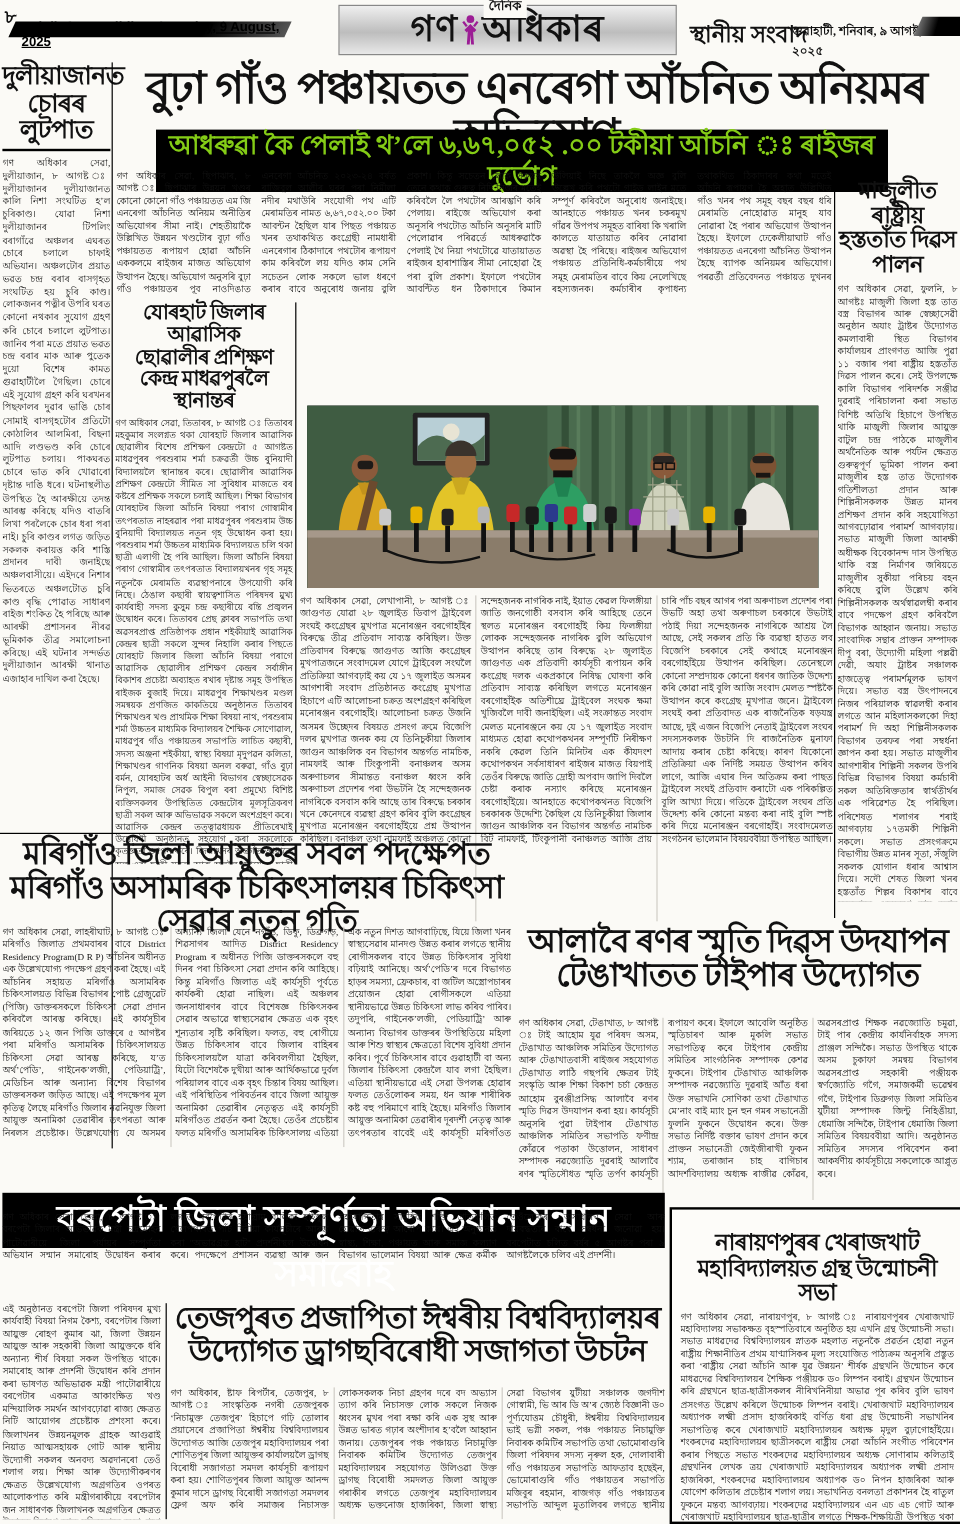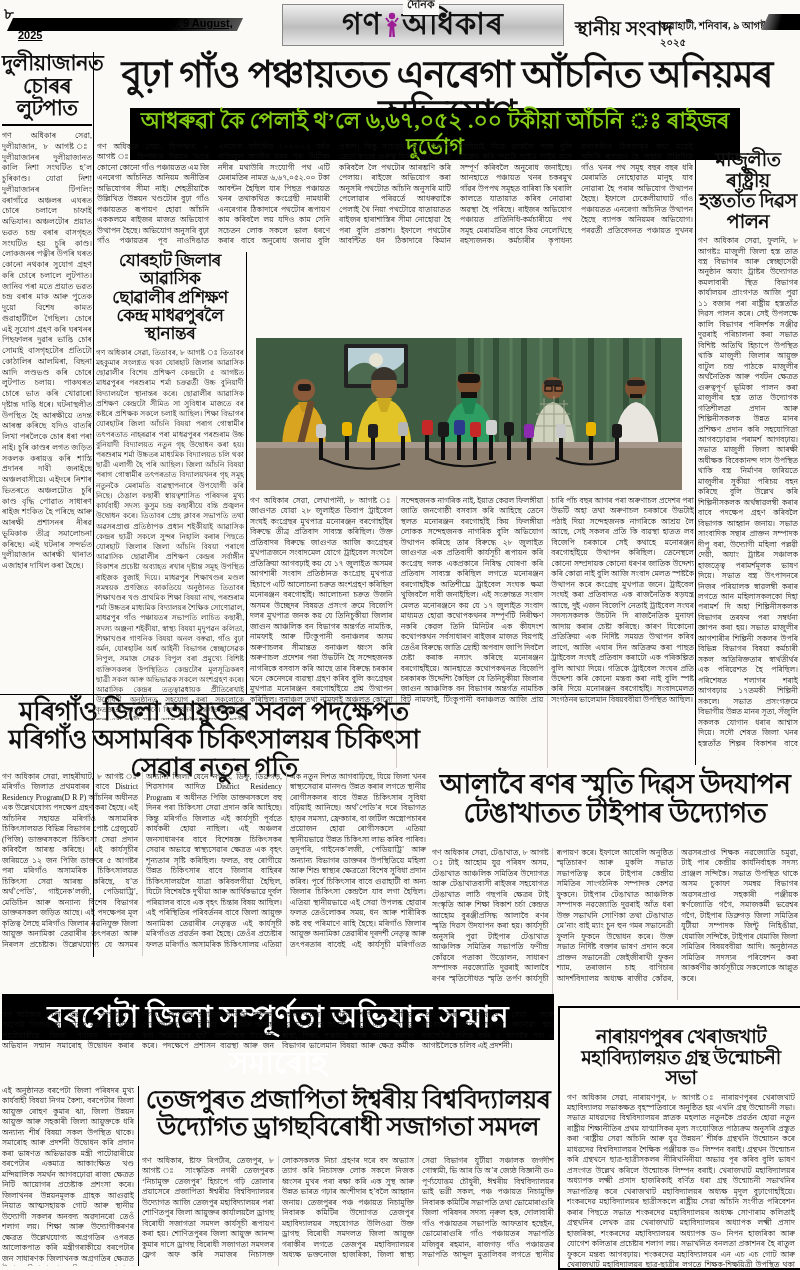--- a/index.html
+++ b/index.html
@@ -179,21 +179,21 @@
   </div>
   <div class="abs bt cols3" style="left:432px;top:848px;width:366px;height:152px;overflow:hidden;">গণ অধিকাৰ সেৱা, টেঙাখাত, ৮ আগষ্ট ঃ টাই আহোম যুৱ পৰিষদ অসম, টেঙাখাত আঞ্চলিক সমিতিৰ উদ্যোগত আৰু টেঙাখাতবাসী ৰাইজৰ সহযোগত টেঙাখাত লাঠি গছপৰি ক্ষেত্ৰৰ টাই সংস্কৃতি আৰু শিক্ষা বিকাশ চৰ্চা কেন্দ্ৰত আহোম বুৰঞ্জীপ্ৰসিদ্ধ আলাবৈ ৰণৰ স্মৃতি দিৱস উদযাপন কৰা হয়। কাৰ্যসূচী অনুসৰি পুৱা টাইপাৰ টেঙাখাত আঞ্চলিক সমিতিৰ সভাপতি ফণীন্দ্ৰ কোঁৱৰে পতাকা উত্তোলন, সাধাৰণ সম্পাদক নৱজ্যোতি দুৱৰাই আলাবৈ ৰণৰ স্মৃতিসৌধত স্মৃতি তৰ্পণ কাৰ্যসূচী ৰূপায়ণ কৰে। ইফালে আবেলি অনুষ্ঠিত স্মৃতিচাৰণ আৰু মুকলি সভাত সভাপতিত্ব কৰে টাইপাৰ কেন্দ্ৰীয় সমিতিৰ সাংগঠনিক সম্পাদক কেশৱ ফুকনে। টাইপাৰ টেঙাখাত আঞ্চলিক সম্পাদক নৱজ্যোতি দুৱৰাই আঁত ধৰা উক্ত সভাখনি সোণিকা তথা টেঙাখাত মে’নাং বাই ম্যাং চুন হুন গমৰ সভানেত্ৰী ফুলনি ফুকনে উদ্বোধন কৰে। উক্ত সভাত নিৰ্দিষ্ট বক্তাৰ ভাষণ প্ৰদান কৰে প্ৰাক্তন সভানেত্ৰী জেইজীৰাখী ফুকন শ্যাম, তৰাজান চাহ বাগিচাৰ আদৰ্শবিদ্যালয় অধ্যক্ষ ৰাজীৱ কোঁৱৰ, অৱসৰপ্ৰাপ্ত শিক্ষক নৱজ্যোতি চমুৱা, টাই পাৰ কেন্দ্ৰীয় কাৰ্যনিৰ্বাহক সদস্য প্ৰাঞ্জল সন্দিকৈ। সভাত উপস্থিত থাকে অসম চুকাফা সমন্বয় বিভাগৰ অৱসৰপ্ৰাপ্ত সহকাৰী পঞ্জীয়ক স্বৰ্ণজ্যোতি গগৈ, সমাজকৰ্মী ভৱেশ্বৰ গগৈ, টাইপাৰ ডিব্ৰুগড় জিলা সমিতিৰ যুটীয়া সম্পাদক জিন্টু নিহিঙীয়া, ধেমাজি সন্দিকৈ, টাইপাৰ ধেমাজি জিলা সমিতিৰ বিষয়ববীয়া আদি। অনুষ্ঠানত সমিতিৰ সদস্যৰ পৰিবেশন কৰা আকৰ্ষণীয় কাৰ্যসূচীয়ে সকলোকে আপ্লুত কৰে।</div>
 
   <div class="abs banner" style="left:2px;top:958px;width:552px;height:46px;font-size:30px;line-height:46px;">বৰপেটা জিলা সম্পূৰ্ণতা অভিযান সন্মান সমাৰোহ</div>
   <div class="abs bt cols4" style="left:2px;top:1010px;width:552px;height:72px;overflow:hidden;">গণ অধিকাৰ সেৱা, ভেল্লা, ৮ আগষ্ট ঃ বৰপেটা জিলাৰ অভিভাৱক মন্ত্ৰী চন্দ্ৰমোহন পাটোৱাৰীয়ে জিলা পৰ্যায়ৰ সম্পূৰ্ণতা অভিযান সন্মান সমাৰোহ উদ্বোধন কৰাৰ লগতে বৰপেটাৰ হয়াগ্ৰাম বালিকা হাইস্কুল খেলপথাৰত পাঁচ দিনীয়া কাৰ্যসূচীৰে আৰম্ভ কৰা ''অভাৱগ্ৰস্ত হাট'' প্ৰদৰ্শনীস্থল উদ্বোধন কৰে। পদক্ষেপে প্ৰশাসন ব্যৱস্থা আৰু জন সহযোগিতাৰ সামূহিক শক্তি প্ৰতিফলিত হোৱাত গুৰুত্ব আৰোপ কৰে। এই অনুষ্ঠানত স্বাস্থ্য, শিক্ষা, পঞ্চায়ত আৰু সমাজ কল্যাণ বিভাগৰ ভালেমান বিষয়া আৰু ক্ষেত্ৰ কৰ্মীক তেওঁলোকৰ অসাধাৰণ সেৱা আৰু দায়বদ্ধতাৰ বাবে সম্বৰ্ধনা জনোৱা হয়। বৰপেটাত চলিত বৰ্ষৰ ৫ আগষ্টৰ পৰা ৯ আগষ্টলৈকে চলিব এই প্ৰদৰ্শনী।</div>
   <div class="abs bt" style="left:2px;top:1086px;width:132px;height:180px;overflow:hidden;">এই অনুষ্ঠানত বৰপেটা জিলা পৰিষদৰ মুখ্য কাৰ্যবাহী বিষয়া নিগম কৈশ্য, বৰপেটাৰ জিলা আয়ুক্ত ৰোহণ কুমাৰ ঝা, জিলা উন্নয়ন আয়ুক্ত আৰু সহকাৰী জিলা আয়ুক্তকে ধৰি অন্যান্য শীৰ্ষ বিষয়া সকল উপস্থিত থাকে। সমাৰোহ আৰু প্ৰদৰ্শনী উদ্বোধন কৰি প্ৰদান কৰা ভাষণত অভিভাৱক মন্ত্ৰী পাটোৱাৰীয়ে বৰপেটাৰ একমাত্ৰ আকাংক্ষিত খণ্ড মন্দিয়ালিক সমৰ্থন আগবঢ়োৱা ৰাজ্য ক্ষেত্ৰত নিটি আয়োগৰ প্ৰচেষ্টাক প্ৰশংসা কৰে। জিলাখনৰ উন্নয়নমূলক গ্ৰাহক আগুৱাই নিয়াত আত্মসহায়ক গোট আৰু স্থানীয় উদ্যোগী সকলৰ অনবদ্য অৱদানৰো তেওঁ শলাগ লয়। শিক্ষা আৰু উদ্যোগীকৰণৰ ক্ষেত্ৰত উল্লেখযোগ্য অগ্ৰগতিৰ ওপৰত আলোকপাত কৰি মন্ত্ৰীগৰাকীয়ে বৰপেটাৰ জন সাধাৰণক জিলাখনক অগ্ৰগতিৰ ক্ষেত্ৰত উদ্ভাৱক হিচাপে আৰু সক্ৰিয়ভাৱে অংশ গ্ৰহণ কৰিবলৈ আহ্বান জনায়। অনুষ্ঠানত জিলা উপায়ুক্তই বিভিন্ন খণ্ড আৰু বিভাগীয় কৰ্মকৰ্তাৰ লগতে সমাজৰ সদস্য সকলৰ দলীয় কাম-কাজৰ প্ৰশংসা কৰি এনে</div>
   <div class="abs rule" style="left:138px;top:1086px;width:1px;height:180px;"></div>
 
   <div class="abs hl" style="left:142px;top:1086px;width:412px;font-size:25px;">
     <div>তেজপুৰত প্ৰজাপিতা ঈশ্বৰীয় বিশ্ববিদ্যালয়ৰ</div>
-    <div>উদ্যোগত ড্ৰাগছবিৰোধী সজাগতা সমদল</div>
+    <div>উদ্যোগত ড্ৰাগছবিৰোধী সজাগতা উচটন</div>
   </div>
   <div class="abs bt cols3" style="left:142px;top:1156px;width:412px;height:110px;overflow:hidden;">গণ অধিকাৰ, ষ্টাফ ৰিপৰ্টাৰ, তেজপুৰ, ৮ আগষ্ট ঃ সাংস্কৃতিক নগৰী তেজপুৰক ‘নিচামুক্ত তেজপুৰ’ হিচাপে গঢ়ি তোলাৰ প্ৰয়াসেৰে প্ৰজাপিতা ঈশ্বৰীয় বিশ্ববিদ্যালয়ৰ উদ্যোগত আজি তেজপুৰ মহাবিদ্যালয়ৰ পৰা শোণিতপুৰ জিলা আয়ুক্তৰ কাৰ্যালয়লৈ ড্ৰাগছ বিৰোধী সজাগতা সমদল কাৰ্যসূচী ৰূপায়ণ কৰা হয়। শোণিতপুৰৰ জিলা আয়ুক্ত আনন্দ কুমাৰ দাসে ড্ৰাগছ বিৰোধী সজাগতা সমদলৰ ফ্লেগ অফ কৰি সমাজৰ নিচাসক্ত লোকসকলক নিচা গ্ৰহণৰ দৰে বদ অভ্যাস ত্যাগ কৰি নিচাসক্ত লোক সকলে নিজক ধ্বংসৰ মুখৰ পৰা ৰক্ষা কৰি এক সুস্থ আৰু উন্নত ভাৰত গঢ়াৰ অংশীদাৰ হ’বলৈ আহ্বান জনায়। তেজপুৰৰ পঞ্চ পঞ্চায়ত নিচামুক্তি নিবাৰক কমিটিৰ উদ্যোগত তেজপুৰ মহাবিদ্যালয়ৰ সহযোগত উলিওৱা উক্ত ড্ৰাগছ বিৰোধী সমদলত জিলা আয়ুক্ত গৰাকীৰ লগতে তেজপুৰ মহাবিদ্যালয়ৰ অধ্যক্ষ ভক্তনোজ হাজৰিকা, জিলা স্বাস্থ্য সেৱা বিভাগৰ যুটীয়া সঞ্চালক জগদীশ গোস্বামী, ভি আৰ ডি অ’ৰ জ্যেষ্ঠ বিজ্ঞানী ড০ পূৰ্ণ্যযোত্তম চৌধুৰী, ঈশ্বৰীয় বিশ্ববিদ্যালয়ৰ ভাই ভগ্নী সকল, পঞ্চ পঞ্চায়ত নিচামুক্তি নিবাৰক কমিটিৰ সভাপতি তথা ভোমোৰাগুৰি জিলা পৰিষদৰ সদস্য নৃৰুল হক, দোলাবাৰী গাঁও পঞ্চায়তৰ সভাপতি আফতাব হছেইন, ভোমোৰাগুৰি গাঁও পঞ্চায়তৰ সভাপতি মজিবুৰ ৰহমান, ৰাজগড় গাঁও পঞ্চায়তৰ সভাপতি আব্দুল মুতালিবৰ লগতে স্থানীয় জনপ্ৰতিনিধি, যুৱ সাংবাদিক ছাইদুল ইছলাম, বিশ্বজিৎ দাস, তেজপুৰ মহাবিদ্যালয়, আই টি আইৰ ছাত্ৰ-ছাত্ৰী সকলে অংশ গ্ৰহণ কৰি নিচা মুক্ত ভাৰত গঢ়াৰ সংকল্প গ্ৰহণ কৰে। সমদলত নিচাসক্ত লোকসকলৰ অৱস্থাৰ এক ঢৌলয়ত প্ৰদৰ্শন কৰাৰ পিছত সজাগতা সমদলটো জিলা আয়ুক্তৰ কাৰ্যালয়হৈ তেজপুৰ চহৰ পৰিভ্ৰমণ কৰি ৰাইজৰ মাজত ড্ৰাগছৰ বিৰুদ্ধে সজাগতা সৃষ্টি কৰে।</div>
 
   <div class="abs boxed" style="left:558px;top:1006px;width:228px;height:250px;overflow:hidden;">
     <div class="hl" style="font-size:19px;margin-top:14px;">
       <div>নাৰায়ণপুৰৰ খেৰাজখাট</div>
       <div>মহাবিদ্যালয়ত গ্ৰন্থ উন্মোচনী সভা</div>
     </div>
     <div class="bt" style="margin-top:4px;height:196px;overflow:hidden;">গণ অধিকাৰ সেৱা, নাৰায়ণপুৰ, ৮ আগষ্ট ঃ নাৰায়ণপুৰৰ খেৰাজখাট মহাবিদ্যালয় সভাকক্ষত বৃহস্পতিবাৰে অনুষ্ঠিত হয় এখনি গ্ৰন্থ উন্মোচনী সভা। সভাত মাধৱদেৱ বিশ্ববিদ্যালয়ৰ স্নাতক মহলাত নতুনকৈ প্ৰৱৰ্তন হোৱা নতুন ৰাষ্ট্ৰীয় শিক্ষানীতিৰ প্ৰথম যাণ্মাসিকৰ মূল্য সংযোজিত পাঠ্যক্ৰম অনুসৰি প্ৰস্তুত কৰা ‘ৰাষ্ট্ৰীয় সেৱা আঁচনি আৰু যুৱ উন্নয়ন’ শীৰ্ষক গ্ৰন্থখনি উন্মোচন কৰে মাধৱদেৱ বিশ্ববিদ্যালয়ৰ শৈক্ষিক পঞ্জীয়ক ড০ লিম্পন বৰাই। গ্ৰন্থখন উন্মোচন কৰি গ্ৰন্থখনে ছাত্ৰ-ছাত্ৰীসকলৰ নীৰিখনিনীয়া অভাৱ পূৰ কৰিব বুলি ভাষণ প্ৰসংগত উল্লেখ কৰিলে উন্মোচক লিম্পন বৰাই। খেৰাজখাট মহাবিদ্যালয়ৰ অধ্যাপক লক্ষ্মী প্ৰসাদ হাজৰিকাই বৰ্ণিত ধৰা গ্ৰন্থ উন্মোচনী সভাখনিৰ সভাপতিত্ব কৰে খেৰাজখাট মহাবিদ্যালয়ৰ অধ্যক্ষ মৃদুল বুঢ়াগোহাঁইয়ে। শংকৰদেৱ মহাবিদ্যালয়ৰ ছাত্ৰীসকলে ৰাষ্ট্ৰীয় সেৱা আঁচনি সংগীত পৰিবেশন কৰাৰ পিছতে সভাত শংকৰদেৱ মহাবিদ্যালয়ৰ অধ্যক্ষ সোণাৰাম কলিতাই গ্ৰন্থখনিৰ লেখক ত্ৰয় খেৰাজখাট মহাবিদ্যালয়ৰ অধ্যাপক লক্ষ্মী প্ৰসাদ হাজৰিকা, শংকৰদেৱ মহাবিদ্যালয়ৰ অধ্যাপক ড০ নিপন হাজৰিকা আৰু যোগেশ কলিতাৰ প্ৰচেষ্টাৰ শলাগ লয়। সভাখনিত বনলতা প্ৰকাশনৰ হৈ ৰাতুল ফুকনে মন্তব্য আগবঢ়ায়। শংকৰদেৱ মহাবিদ্যালয়ৰ এন এচ এচ গোট আৰু খেৰাজখাট মহাবিদ্যালয়ৰ ছাত্ৰ-ছাত্ৰীৰ লগতে শিক্ষক-শিক্ষয়িত্ৰী উপস্থিত থকা সভাখনিত ড০ নিপন কলিতাই শলাগৰ শৰাই আগবঢ়ায় সামৰণী মাৰে।</div>
   </div>

